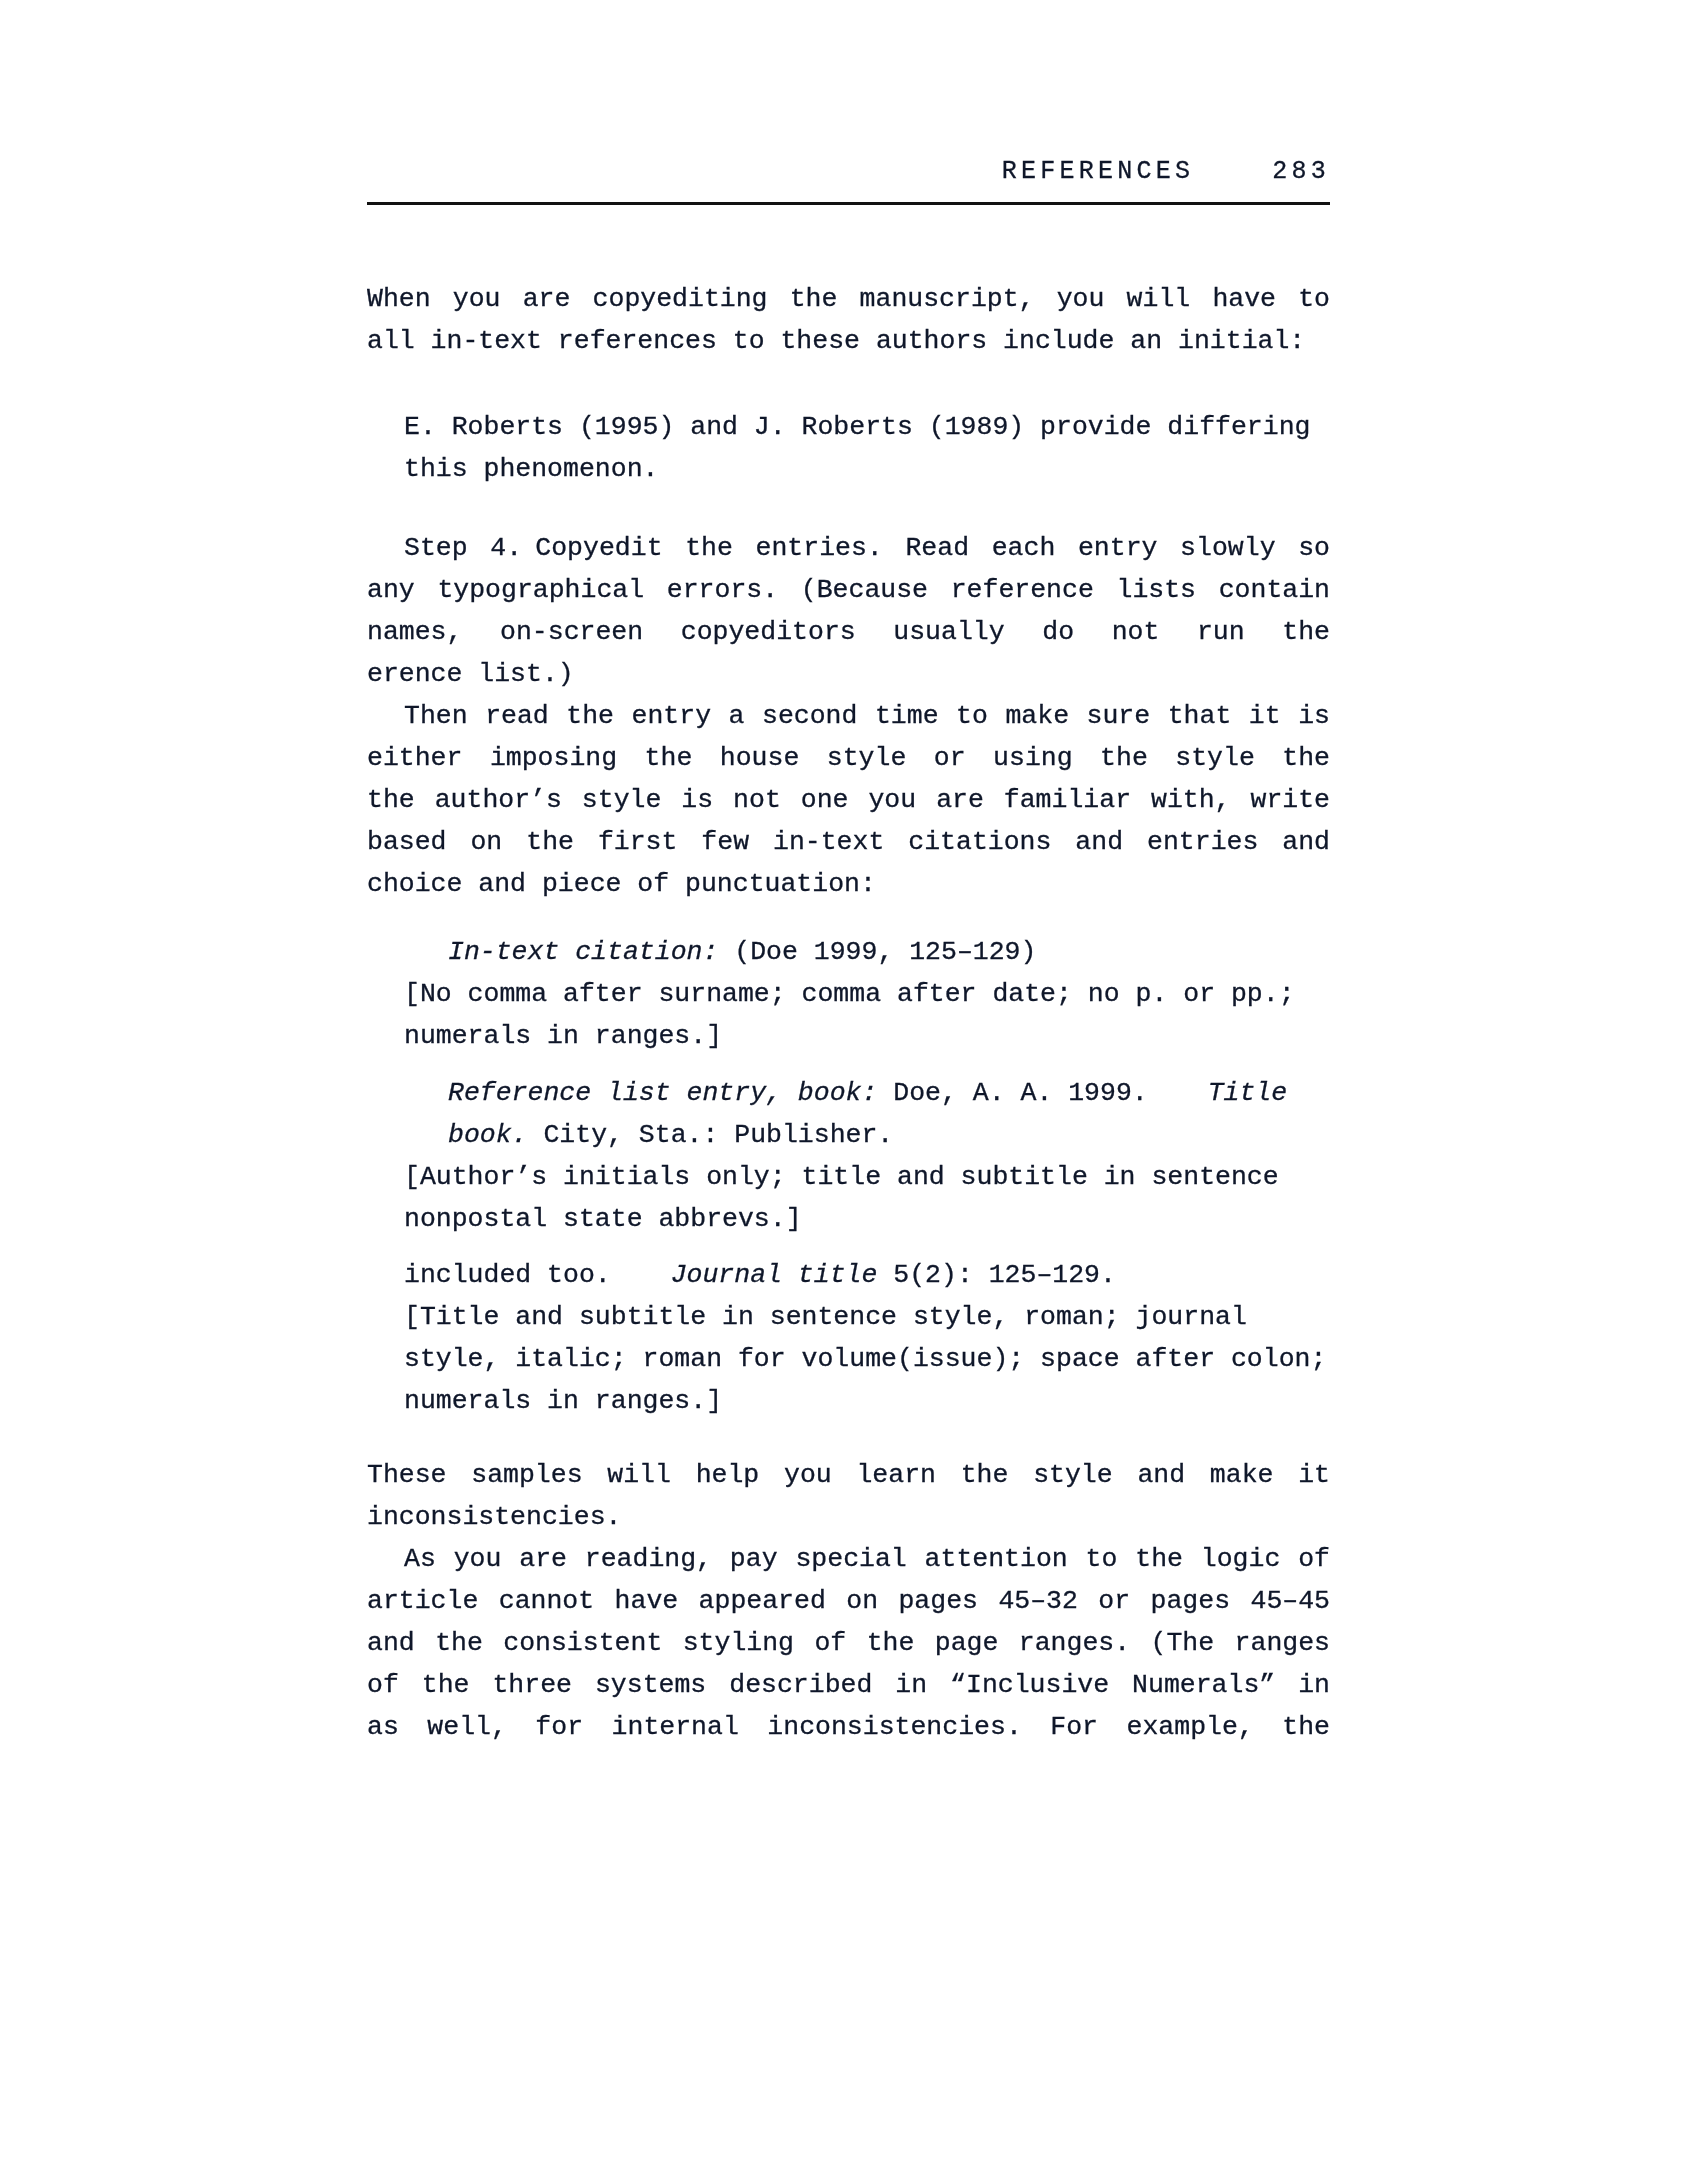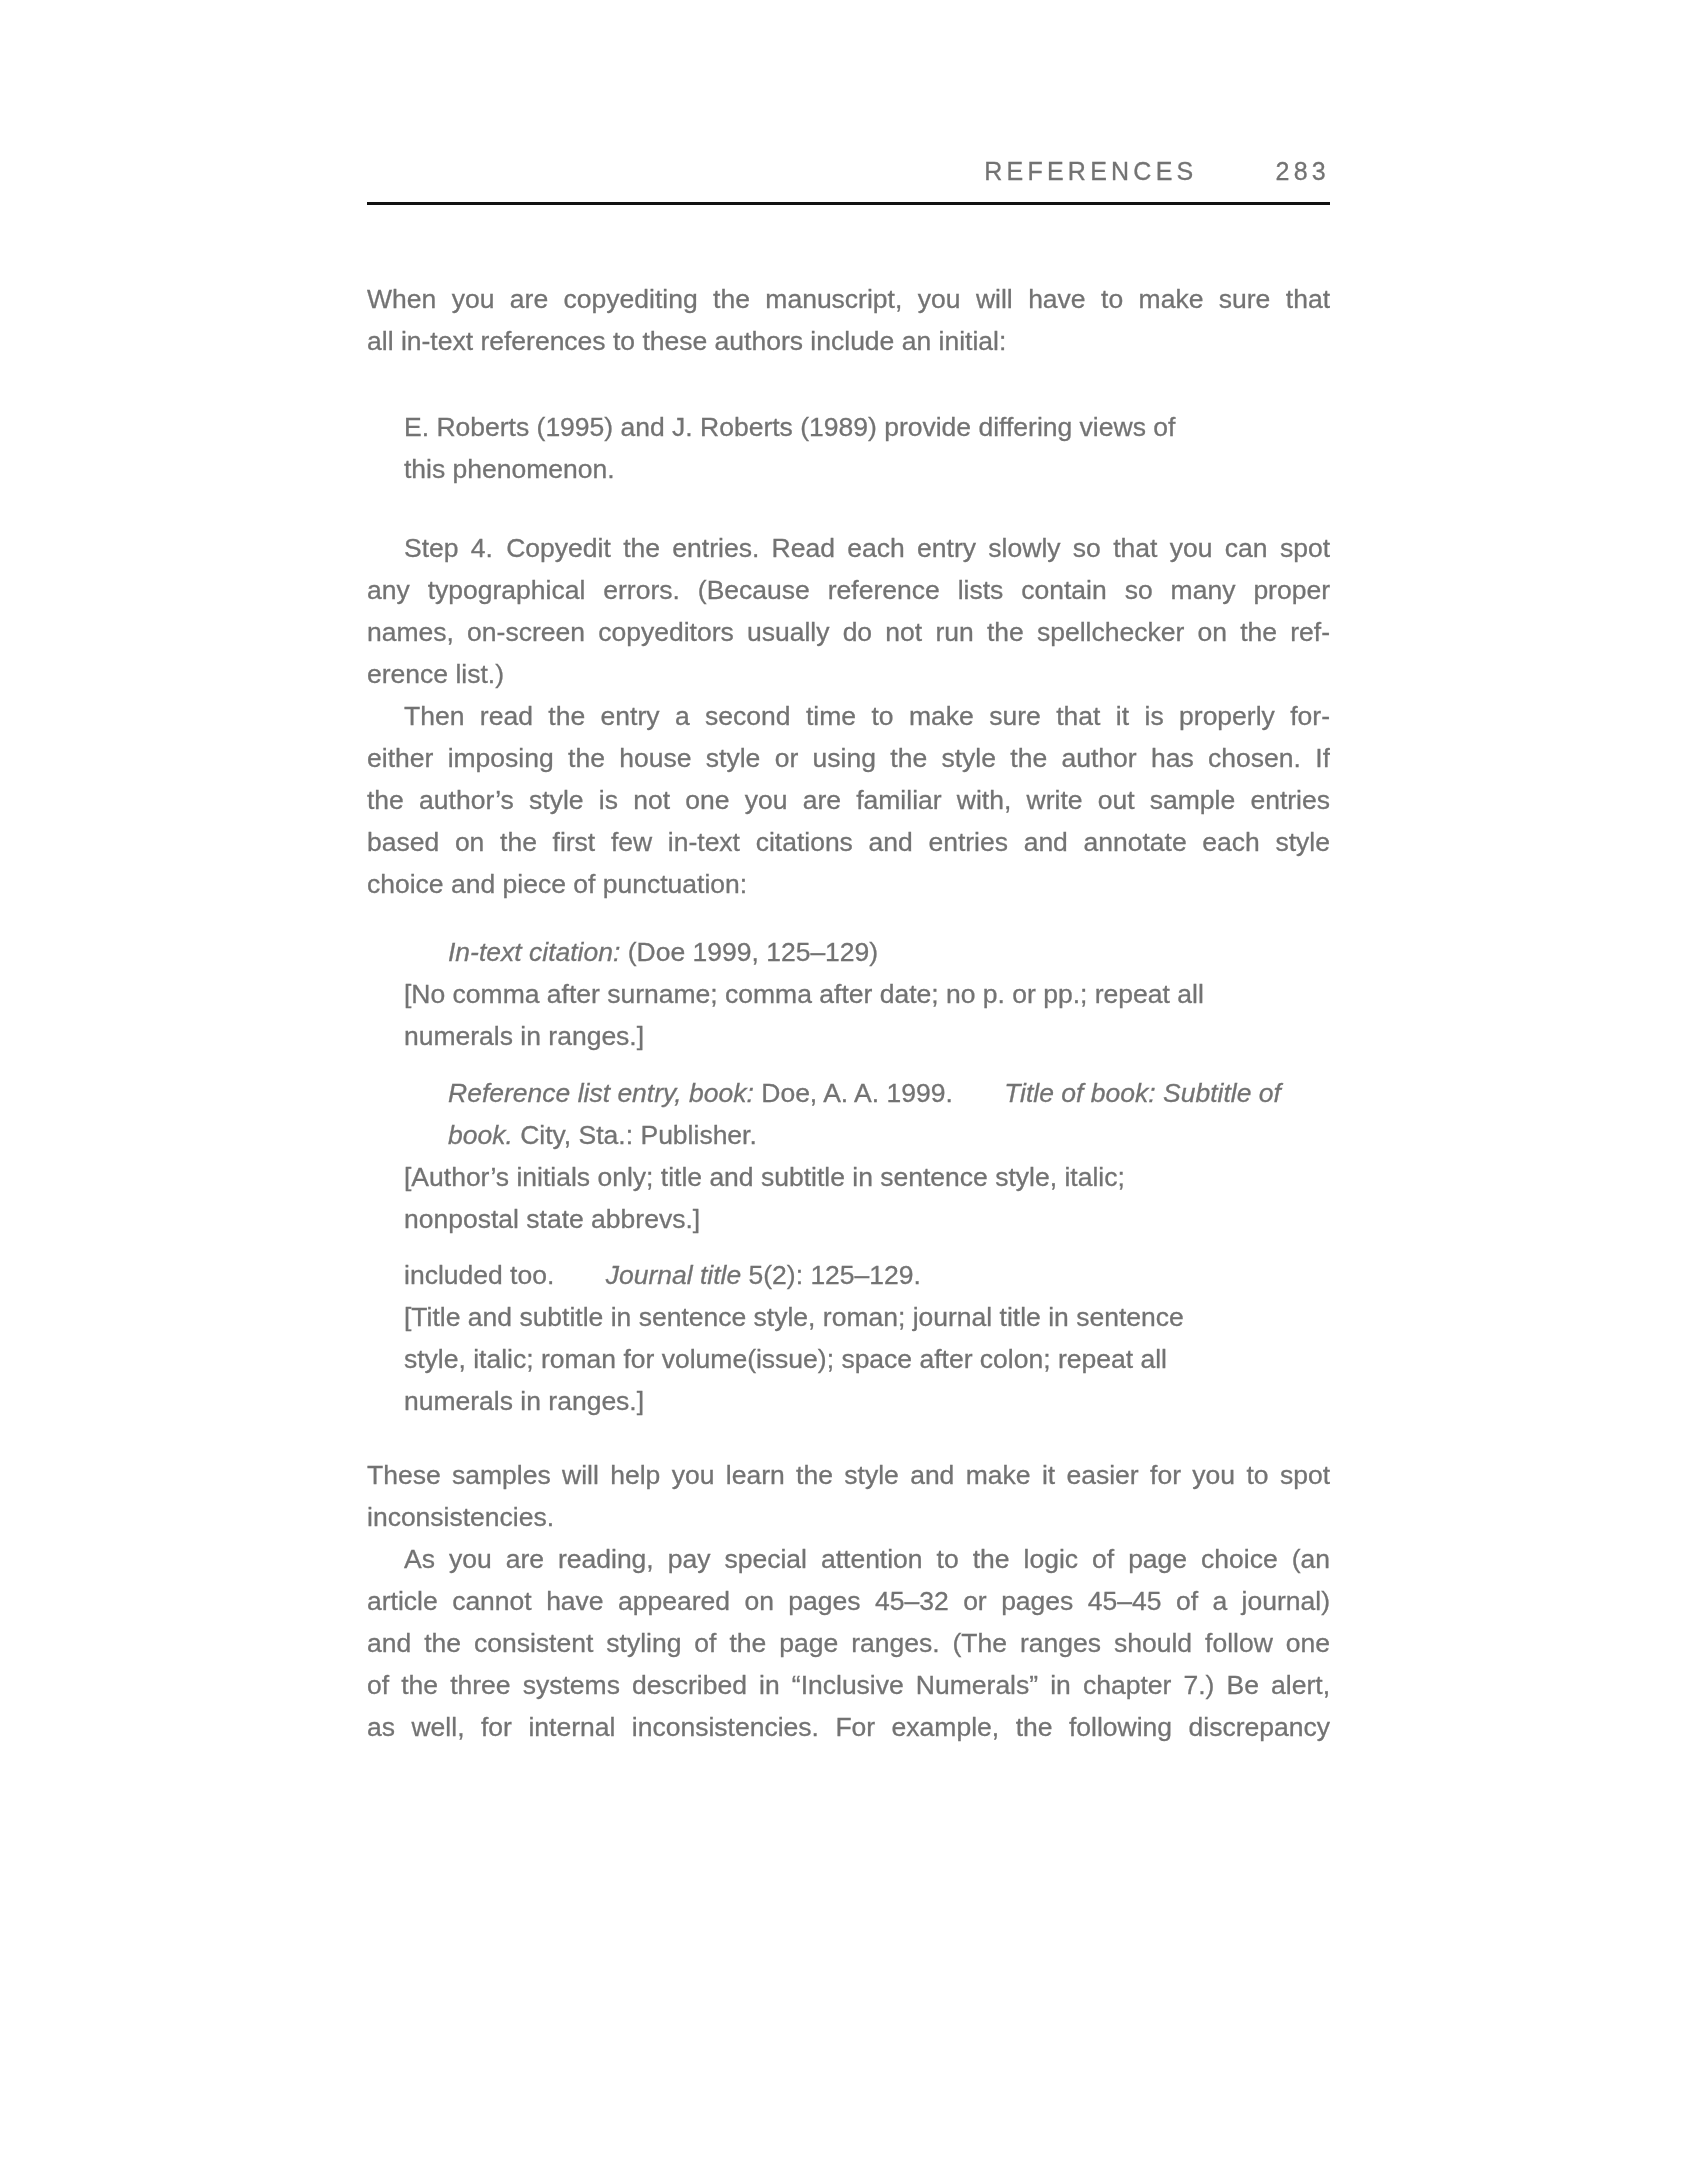--- a/index.html
+++ b/index.html
@@ -2,22 +2,22 @@
 <html style="font-size:10.6px"><head>
 <meta charset="utf-8">
 <style>
   html,body { margin:0; padding:0; background:#ffffff; }
   .page {
     position:relative;
     box-sizing:border-box;
     width:1687px; height:2183px;
     padding:157px 357px 0 367px;
     background:#ffffff;
-    color:#737373;
-    font-family:Liberation Sans, sans-serif;
+    color:#0f172a;
+    font-family:Liberation Mono, monospace;
     font-size:26.5px;
     -webkit-text-stroke:0.3px currentColor;
     overflow:hidden;
   }
   .header-row {
     display:flex; justify-content:flex-end; align-items:baseline;
     gap:78px;
     font-size:25px; line-height:29px;
     letter-spacing:0.17em;
     white-space:nowrap;

